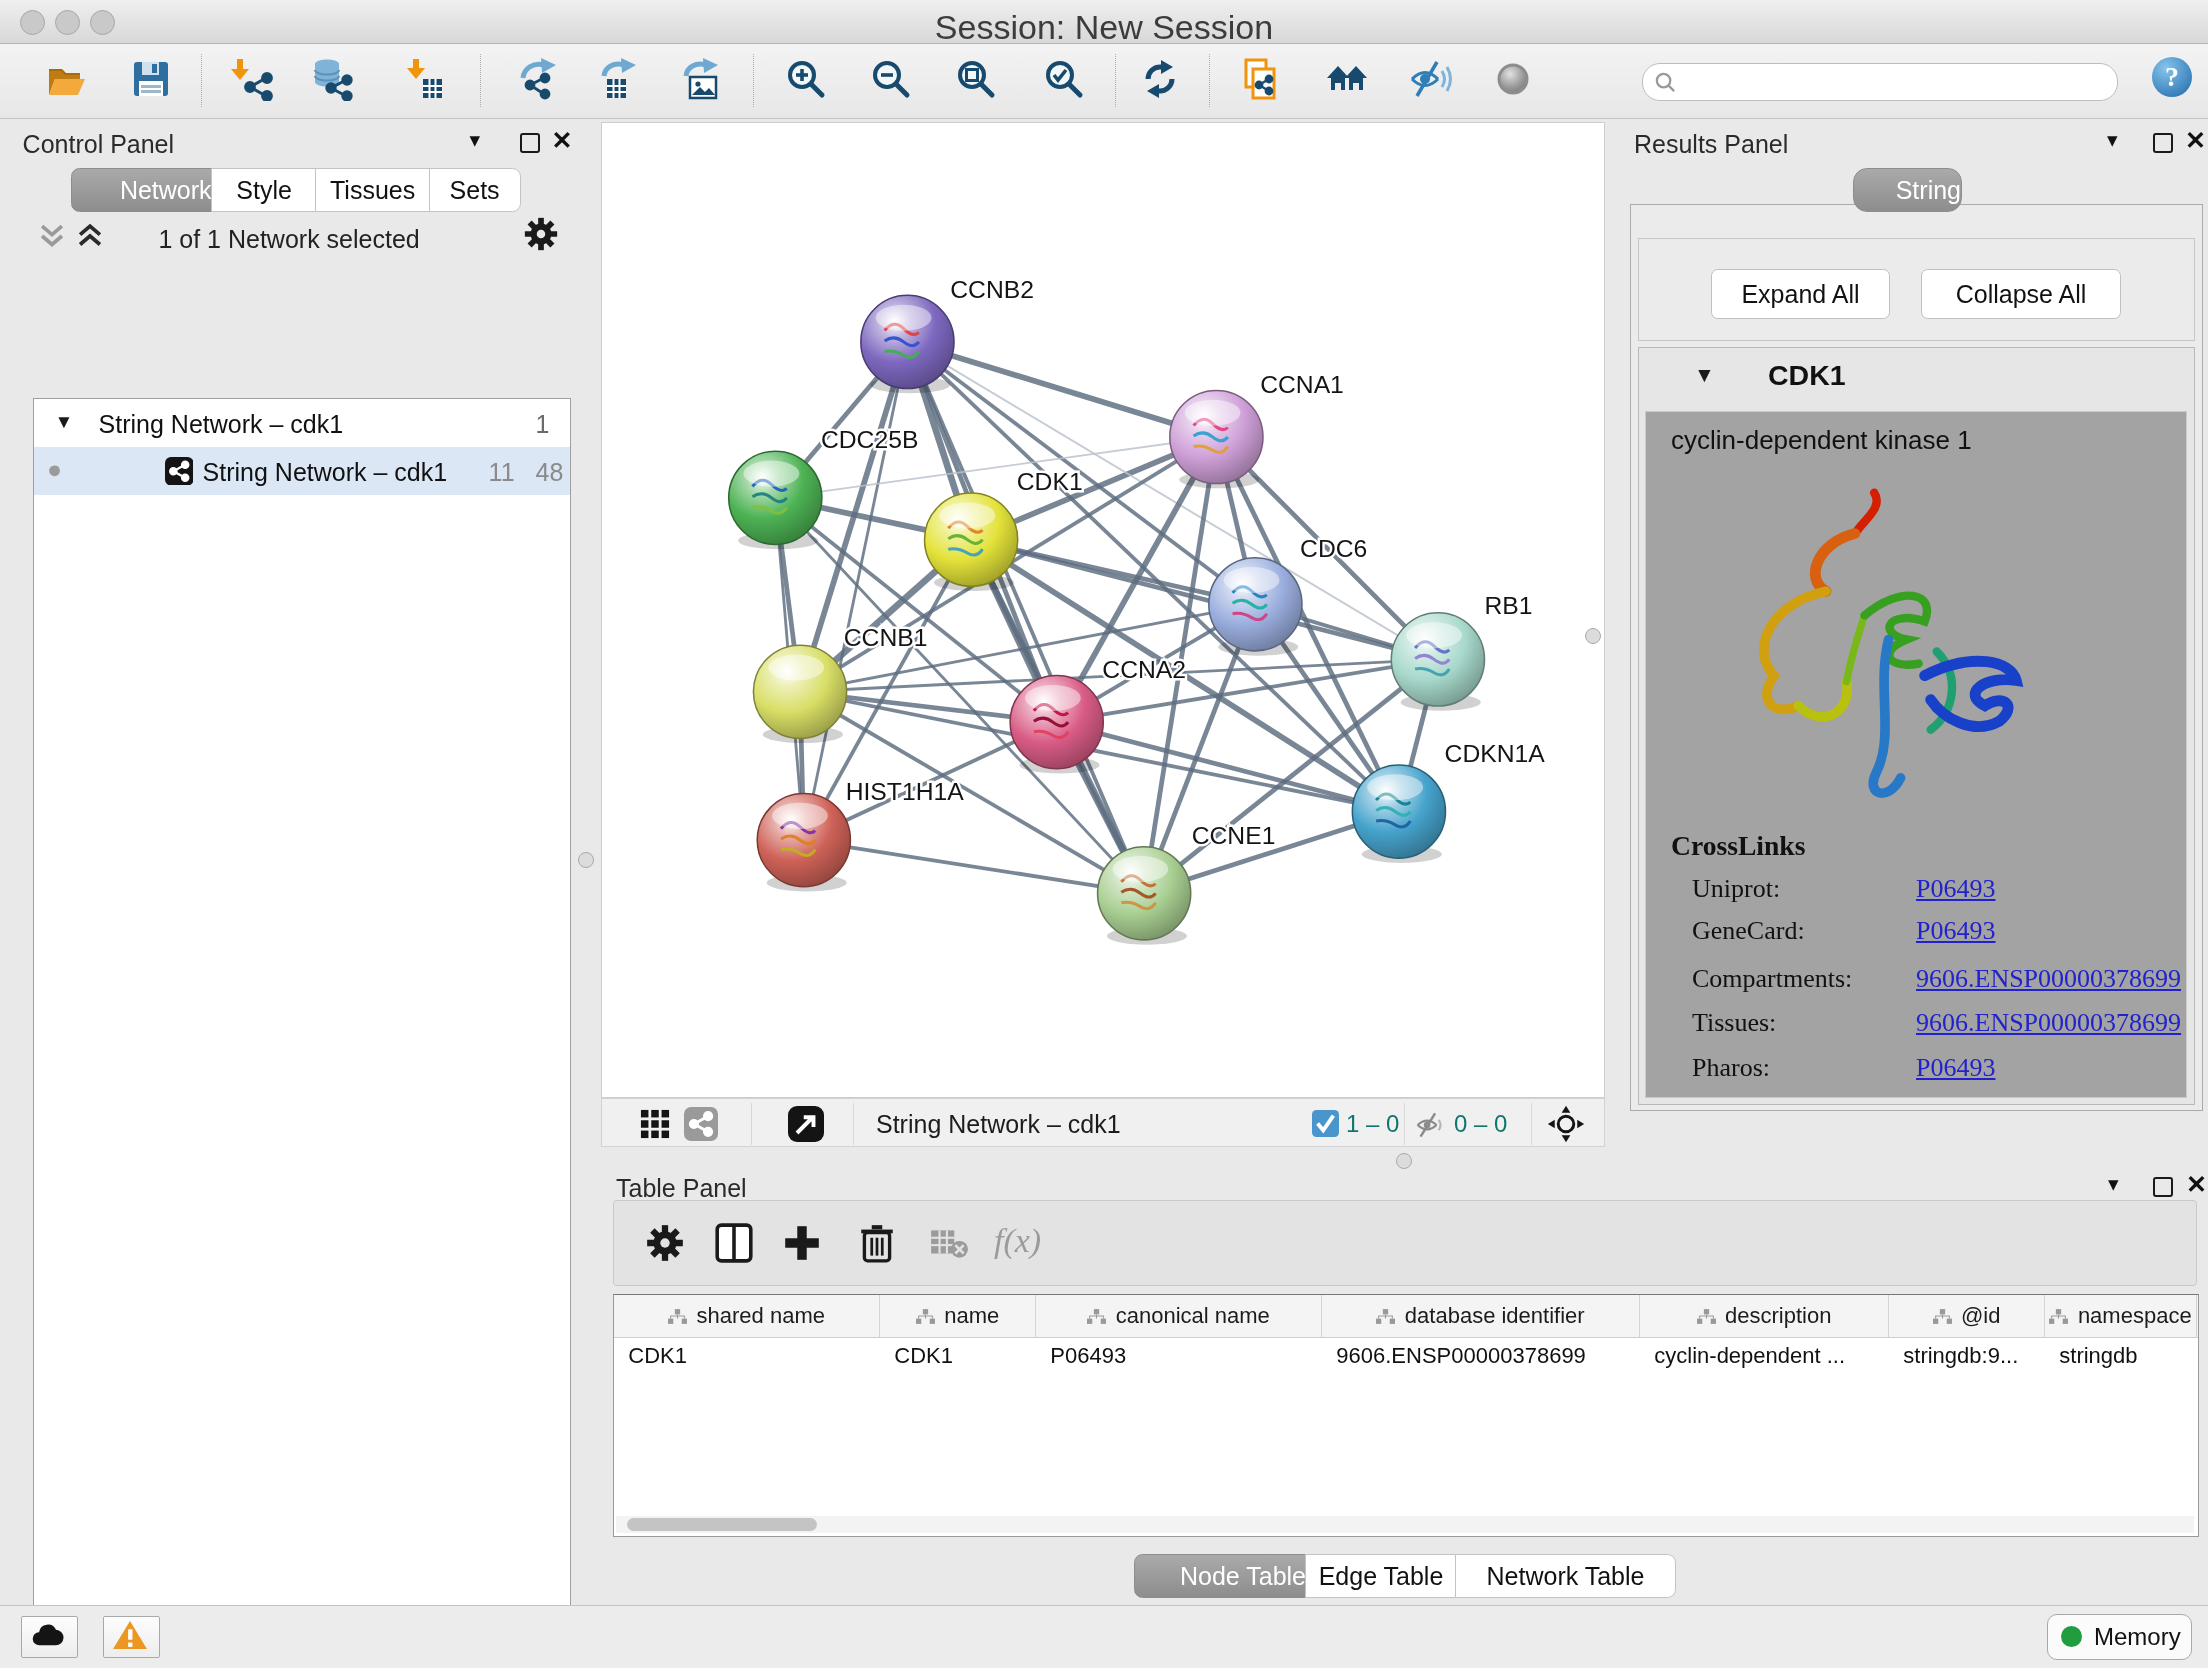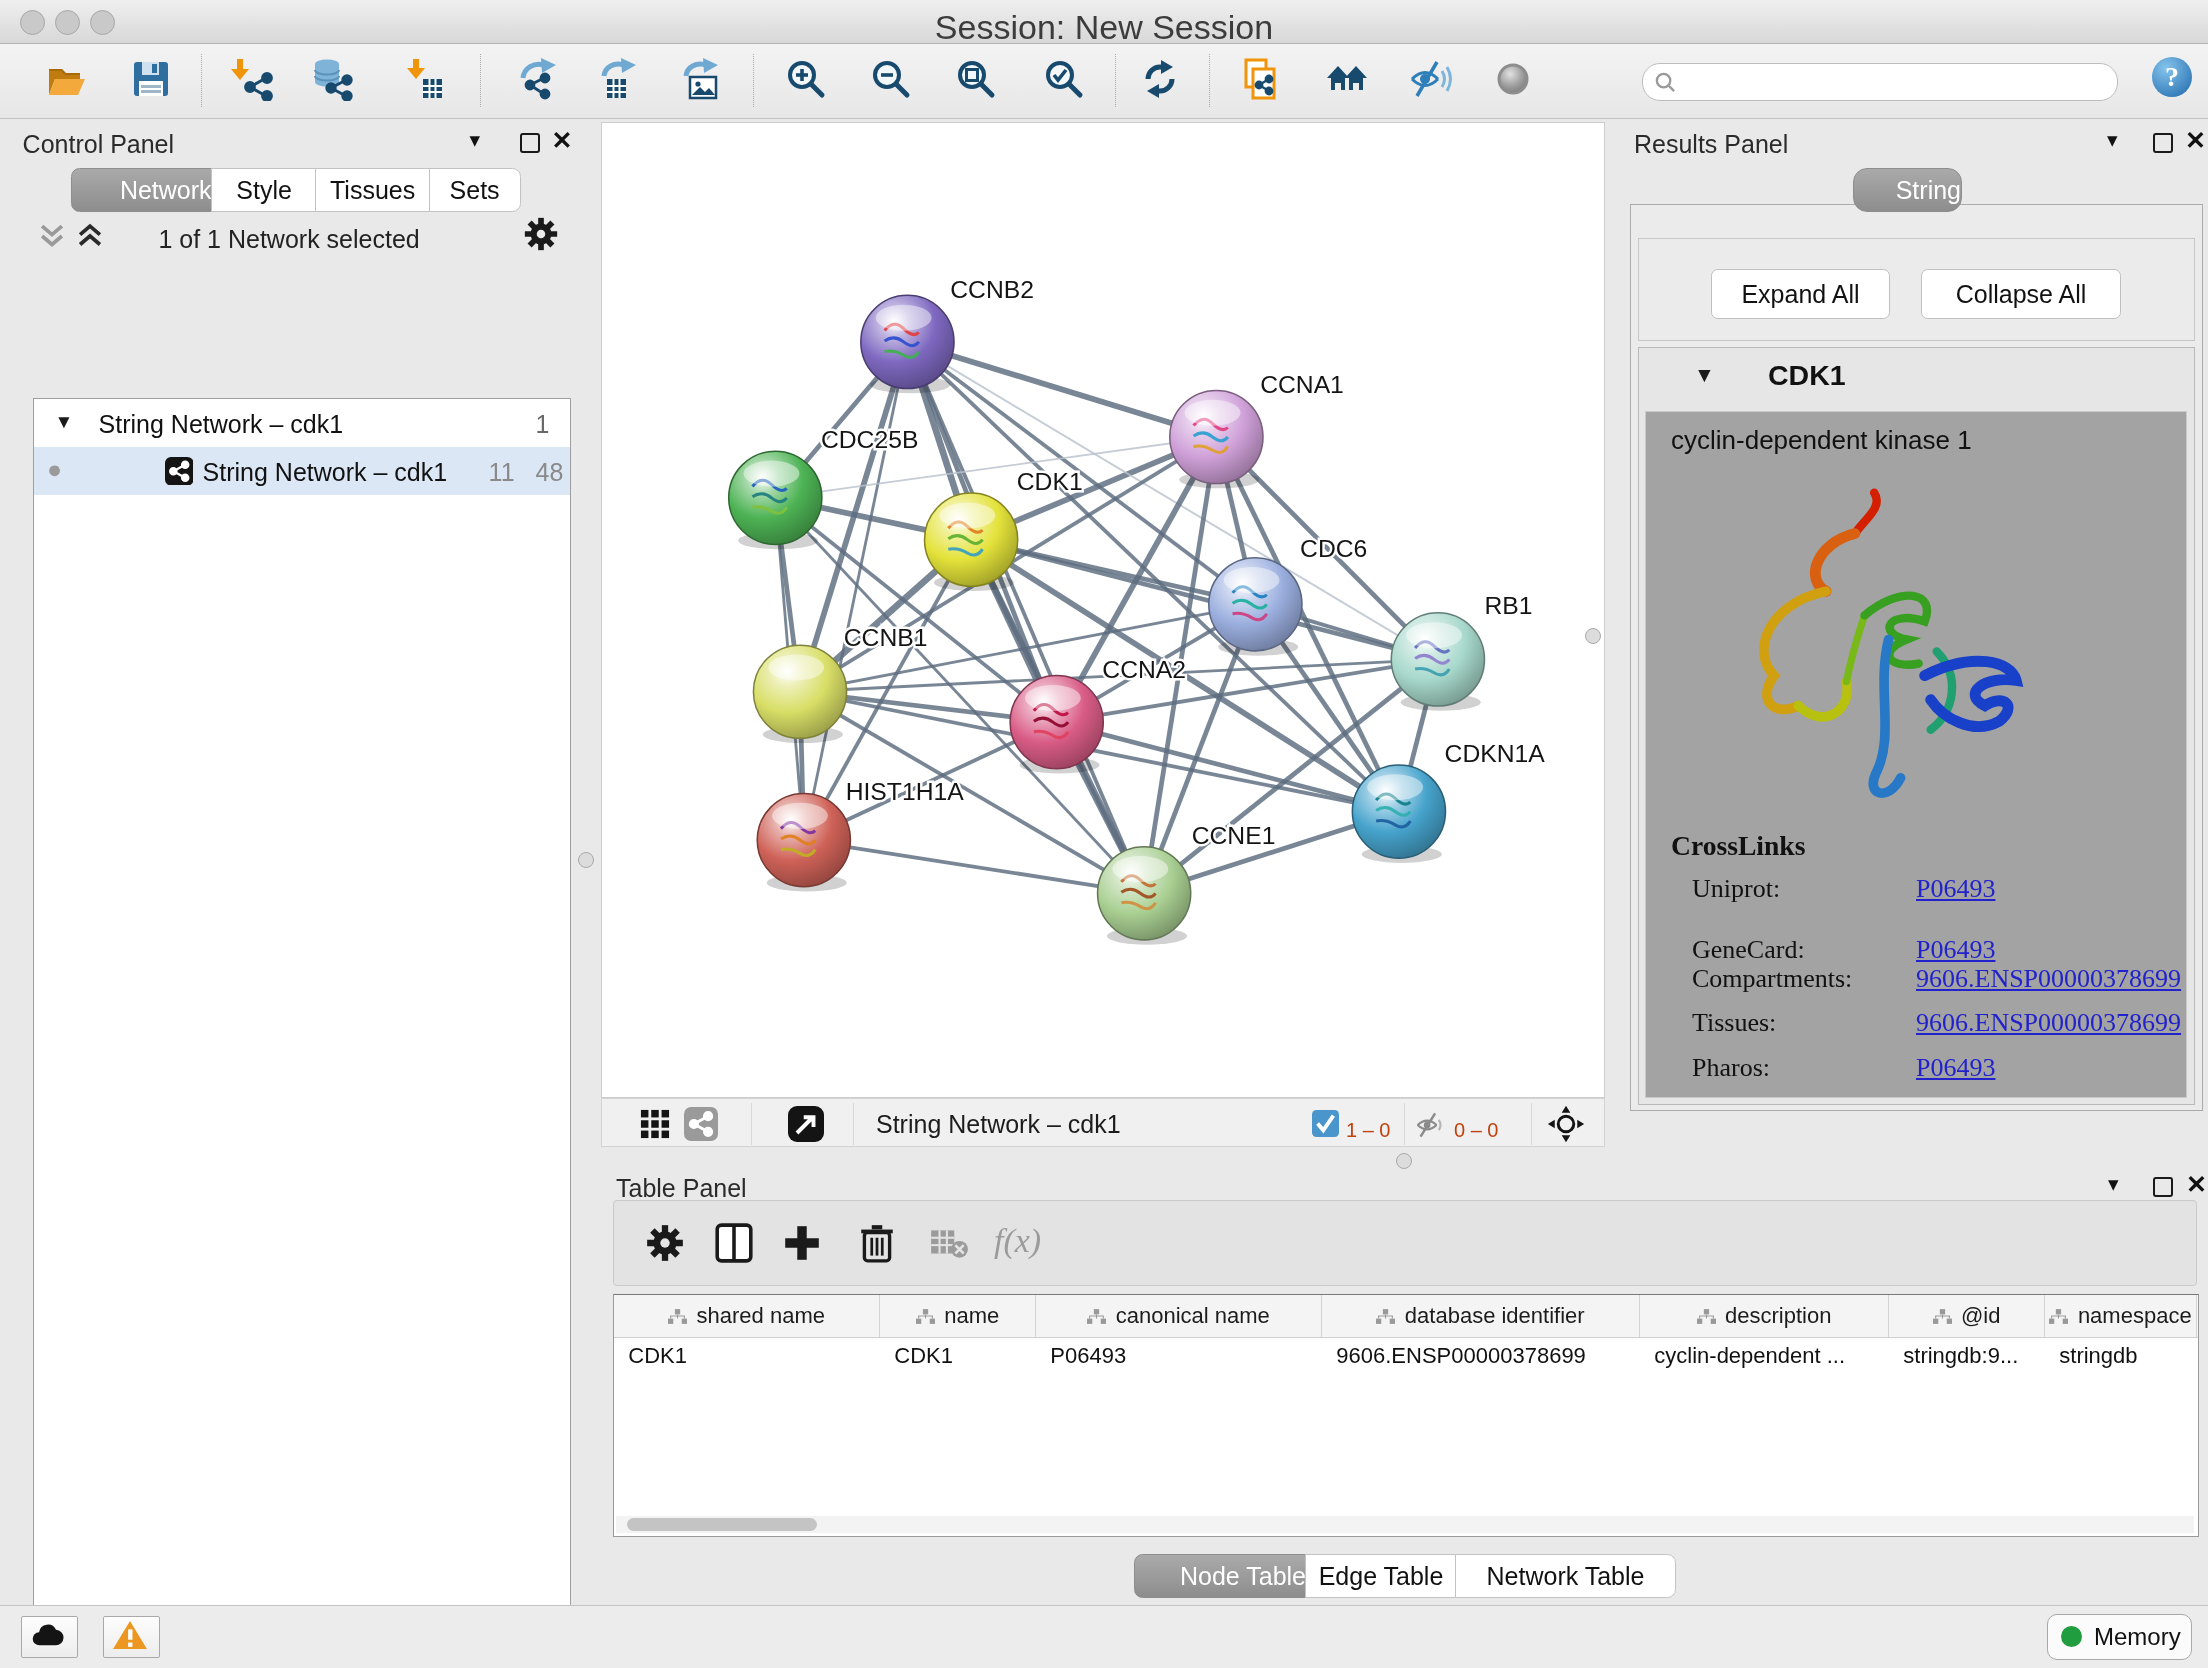--- a/index.html
+++ b/index.html
@@ -33,21 +33,21 @@
   
   .treebox{left:25px;top:276px;width:536px;height:1305px;background:#fff;border:1px solid #9f9f9f;}
   .trow{position:absolute;left:0;width:100%;height:48px;}
   .trow .lbl{position:absolute;font-size:25px;top:10.5px;color:#111;white-space:nowrap;}
   .num{position:absolute;font-size:25px;color:#8a8a8a;top:10.5px;}
   
   .netview{left:601px;top:122px;width:1004px;height:976px;background:#fff;border:1px solid #cdcdcd;box-sizing:border-box;padding-left:44px;}
   .netbar{left:601px;top:1098px;width:1004px;height:49px;background:#f0f0f0;
           border:1px solid #d2d2d2;box-sizing:border-box;}
   .nbsep{position:absolute;top:3.8px;height:42px;width:0;border-left:1px solid #d8d8d8;}
-  .nbtxt{position:absolute;top:20px;font-size:20px;color:#c2410c;}
+  .nbtxt{position:absolute;top:11px;font-size:24px;color:#0f766e;}
   .handle{width:14.3px;height:14.3px;border-radius:50%;background:#dcdcdc;border:1px solid #a9a9a9;}
   
   .rbox{left:1630px;top:204px;width:573px;height:907px;background:#ebebeb;border:1px solid #ababab;box-sizing:border-box;}
   .rbtnbox{left:1638px;top:238px;width:557px;height:103px;background:#ebebeb;border:1px solid #c6c6c6;box-sizing:border-box;}
   .rbtn{position:absolute;top:30px;height:48px;background:#fff;border:1px solid #c0c0c0;border-radius:6.7px;
         font-size:25px;text-align:center;line-height:48px;cursor:pointer;color:#111;}
   .rsection{left:1638px;top:347px;width:557px;height:758px;background:#e6e6e6;border:1px solid #b9b9b9;box-sizing:border-box;}
   .rcontent{left:1645px;top:411px;width:542px;height:687px;background:#a3a3a3;border:1px solid #c9c9c9;box-sizing:border-box;}
   .xrow{position:absolute;left:46px;font-family:"Liberation Serif",serif;font-size:26px;color:#111;white-space:nowrap;}
   .xlink{position:absolute;left:224px;text-decoration:underline;cursor:pointer;}
@@ -650,21 +650,21 @@
         <path d="M135 175 C140 150 145 135 150 120" stroke="#78b818" stroke-width="6"></path>
         <path d="M150 120 C180 95 210 100 200 125 C170 115 160 135 185 140 C160 150 170 165 195 160" stroke="#38a020" stroke-width="7"></path>
         <path d="M210 150 C230 170 225 200 205 215" stroke="#20a070" stroke-width="7"></path>
         <path d="M170 140 C160 180 175 220 160 250 C150 270 170 275 180 255" stroke="#2878c8" stroke-width="8"></path>
         <path d="M200 170 C240 150 272 158 276 174 C250 170 230 185 250 195 C265 185 278 195 262 208 C240 220 215 205 205 190" stroke="#1840c8" stroke-width="9"></path>
       </g>
     </svg>
     <span class="abs" style="left:25px;top:418px;font-family:'Liberation Serif',serif;font-size:27.6px;font-weight:bold;color:#111">CrossLinks</span>
     <div id="xlinks">
         <div class="xrow" style="top: 462px;"><span>Uniprot:</span><span class="xlink" style="color: rgb(34, 34, 204);">P06493</span></div>
-        <div class="xrow" style="top: 523px;"><span>GeneCard:</span><span class="xlink" style="color: rgb(34, 34, 204);">P06493</span></div>
+        <div class="xrow" style="top: 504px;"><span>GeneCard:</span><span class="xlink" style="color: rgb(34, 34, 204);">P06493</span></div>
         <div class="xrow" style="top: 552px;"><span>Compartments:</span><span class="xlink" style="color: rgb(34, 34, 204);">9606.ENSP00000378699</span></div>
         <div class="xrow" style="top: 596px;"><span>Tissues:</span><span class="xlink" style="color: rgb(34, 34, 204);">9606.ENSP00000378699</span></div>
         <div class="xrow" style="top: 641px;"><span>Pharos:</span><span class="xlink" style="color: rgb(34, 34, 204);">P06493</span></div>
       </div>
   </div>
 
   <div class="abs" style="left:601px;top:1172px;width:1607px;height:432px">
     <span class="abs ptitle" style="left:15px;top:1.9px">Table Panel</span>
     <span class="abs caret" style="left:1507px;top:0px">▾</span>
     <div class="abs floatbox" style="left:1552px;top:4.8px"></div>

